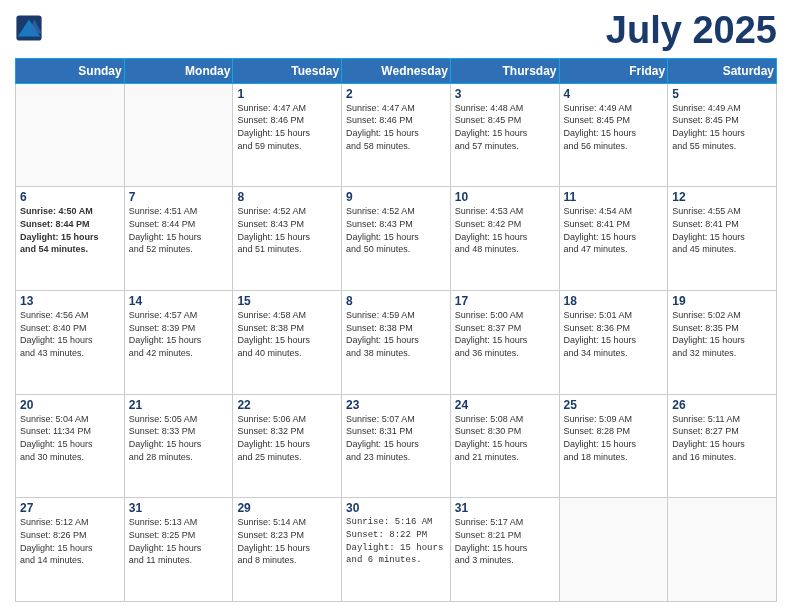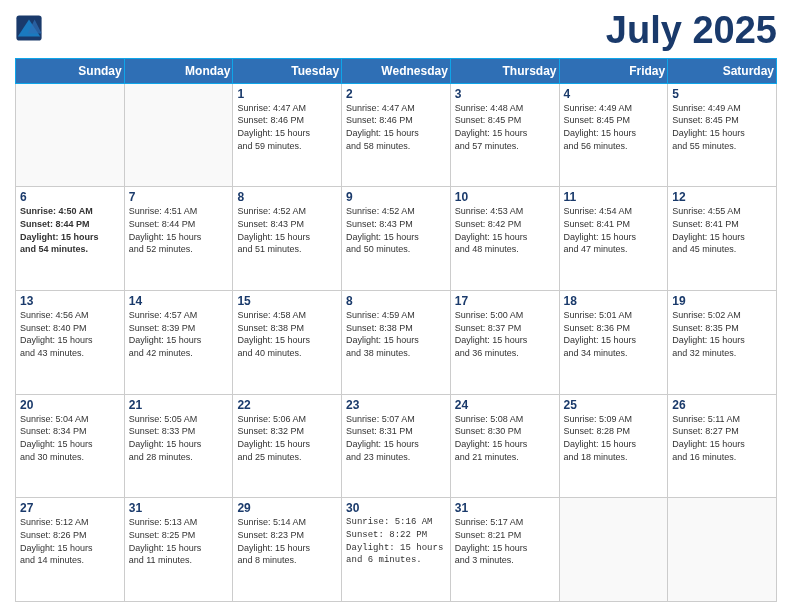--- a/index.html
+++ b/index.html
@@ -259,21 +259,21 @@
             <div class="day-info" style="white-space: pre-line;">Sunrise: 5:02 AM
 Sunset: 8:35 PM
 Daylight: 15 hours
 and 32 minutes.</div>
           </td>
         </tr>
         <tr class="week-row">
           <td>
             <span class="day-num">20</span>
             <div class="day-info" style="white-space: pre-line;">Sunrise: 5:04 AM
-Sunset: 8:34 PM
+Sunset: 11:34 PM
 Daylight: 15 hours
 and 30 minutes.</div>
           </td>
           <td>
             <span class="day-num">21</span>
             <div class="day-info" style="white-space: pre-line;">Sunrise: 5:05 AM
 Sunset: 8:33 PM
 Daylight: 15 hours
 and 28 minutes.</div>
           </td>

